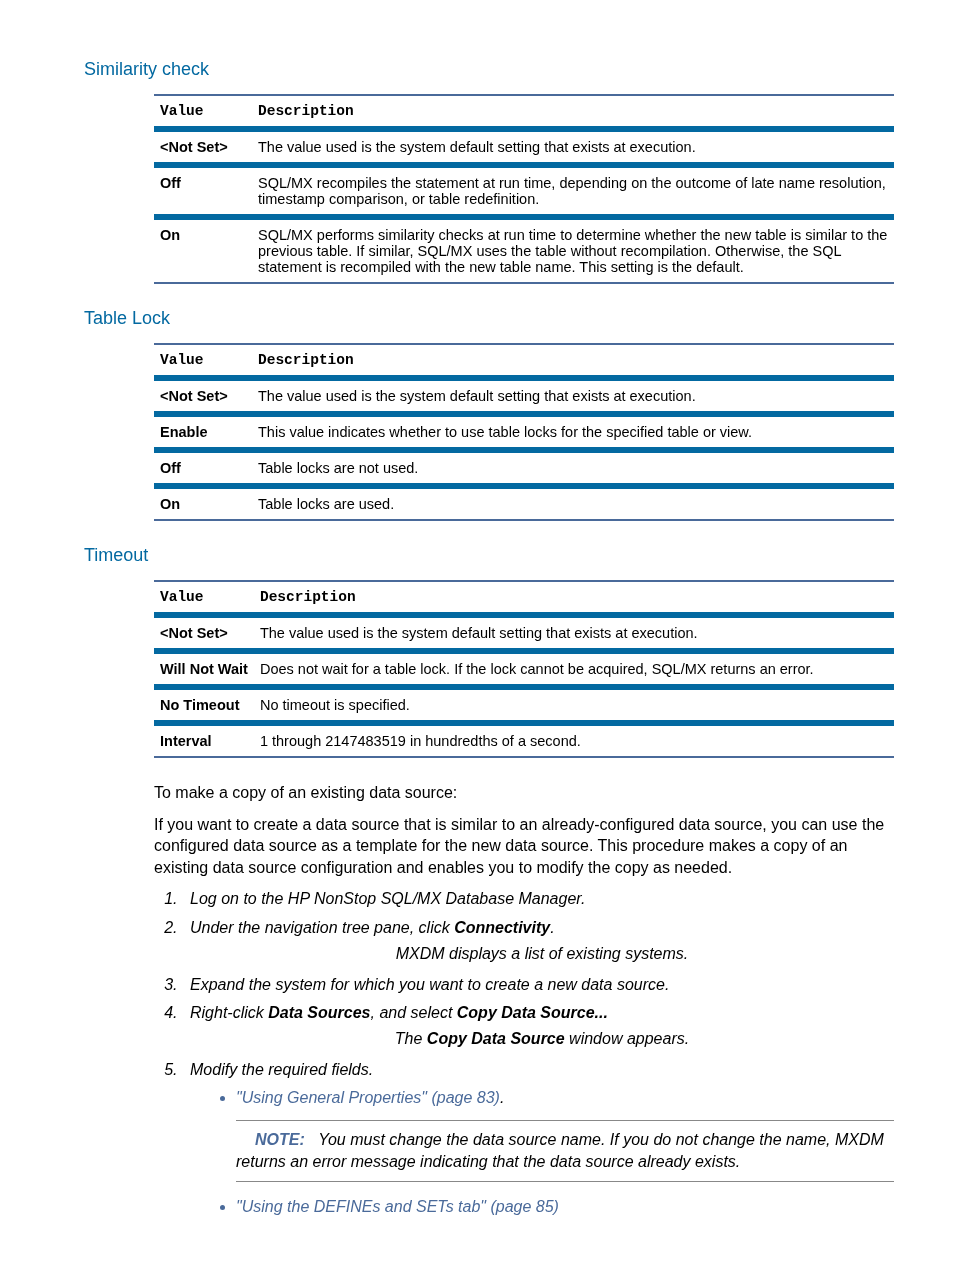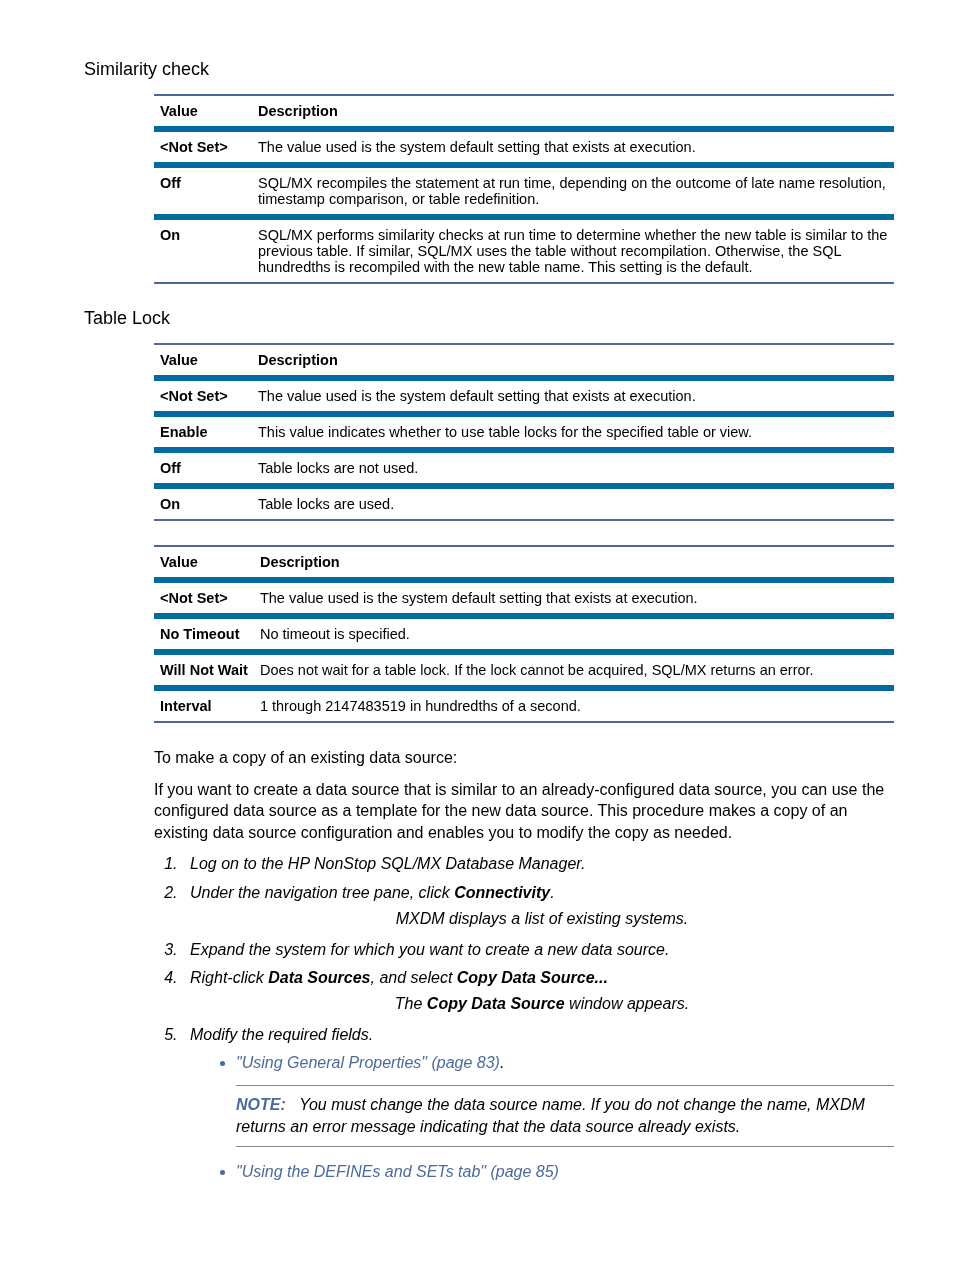--- a/index.html
+++ b/index.html
@@ -9,21 +9,21 @@
     font-family: "Helvetica Neue", Helvetica, Arial, sans-serif;
     font-weight: 300;
     color: #000;
     width: 954px;
   }
   .page {
     padding: 55px 60px 40px 84px;
     box-sizing: border-box;
   }
   h3.sub {
-    color: #000000;
+    color: #0369a1;
     font-weight: 400;
     font-size: 18px;
     margin: 4px 0 14px 0;
   }
   h2.section {
     color: #5a7a99;
     font-weight: 300;
     font-size: 28px;
     margin: 18px 0 6px 0;
   }
@@ -32,20 +32,21 @@
     margin-bottom: 24px;
   }
   table {
     border-collapse: collapse;
     width: 740px;
     font-size: 14.5px;
   }
   table thead tr {
     border-top: 2px solid #4a6a9a;
     border-bottom: 4px solid #a16207;
+    font-family: Liberation Mono, monospace;
   }
   table tbody tr {
     border-top: 6px solid #0369a1;
   }
   table tbody tr:last-child {
     border-bottom: 2px solid #4a6a9a;
   }
   table th {
     text-align: left;
     font-weight: 700;
@@ -90,21 +91,21 @@
   }
   ul.bullets > li { margin-bottom: 10px; }
   ul.bullets > li::marker { color: #4a6a9a; }
   a.link { color: #4a6a9a; text-decoration: none; }
   .note-box {
     border-top: 1px solid #888;
     border-bottom: 1px solid #888;
     padding: 8px 0;
     margin: 10px 0 14px 0;
   }
-  .note-label { font-weight: 700; color: #4a6a9a; }
+  .note-label { font-weight: 700; color: #4a6a9a; margin-left: 19px; }
 </style>
 </head>
 <body>
 
 <div class="page">
 
   <h3 class="sub">Similarity check</h3>
   <div class="tbl-wrap">
     <table>
       <thead>
@@ -117,21 +118,21 @@
         <tr>
             <td class="vcol">&lt;Not Set&gt;</td>
             <td>The value used is the system default setting that exists at execution.</td>
           </tr>
         <tr>
             <td class="vcol">Off</td>
             <td>SQL/MX recompiles the statement at run time, depending on the outcome of late name resolution, timestamp comparison, or table redefinition.</td>
           </tr>
         <tr>
             <td class="vcol">On</td>
-            <td>SQL/MX performs similarity checks at run time to determine whether the new table is similar to the previous table. If similar, SQL/MX uses the table without recompilation. Otherwise, the SQL hundredths is recompiled with the new table name. This setting is the default.</td>
+            <td>SQL/MX performs similarity checks at run time to determine whether the new table is similar to the previous table. If similar, SQL/MX uses the table without recompilation. Otherwise, the SQL statement is recompiled with the new table name. This setting is the default.</td>
           </tr>
       </tbody>
     </table>
   </div>
 
   <h3 class="sub">Table Lock</h3>
   <div class="tbl-wrap">
     <table>
       <thead>
           <tr>
@@ -153,40 +154,41 @@
             <td>Table locks are not used.</td>
           </tr>
         <tr>
             <td class="vcol">On</td>
             <td>Table locks are used.</td>
           </tr>
       </tbody>
     </table>
   </div>
 
+  <h3 class="sub">Timeout</h3>
   <div class="tbl-wrap">
     <table>
       <thead>
           <tr>
         <th class="vcol">Value</th>
         <th>Description</th>
       </tr>
         </thead>
       <tbody>
         <tr>
             <td class="vcol">&lt;Not Set&gt;</td>
             <td>The value used is the system default setting that exists at execution.</td>
           </tr>
         <tr>
+            <td class="vcol">Will Not Wait</td>
+            <td>Does not wait for a table lock. If the lock cannot be acquired, SQL/MX returns an error.</td>
+          </tr>
+        <tr>
             <td class="vcol">No Timeout</td>
             <td>No timeout is specified.</td>
-          </tr>
-        <tr>
-            <td class="vcol">Will Not Wait</td>
-            <td>Does not wait for a table lock. If the lock cannot be acquired, SQL/MX returns an error.</td>
           </tr>
         <tr>
             <td class="vcol">Interval</td>
             <td>1 through 2147483519 in hundredths of a second.</td>
           </tr>
       </tbody>
     </table>
   </div>
 
   <div class="body-text">

